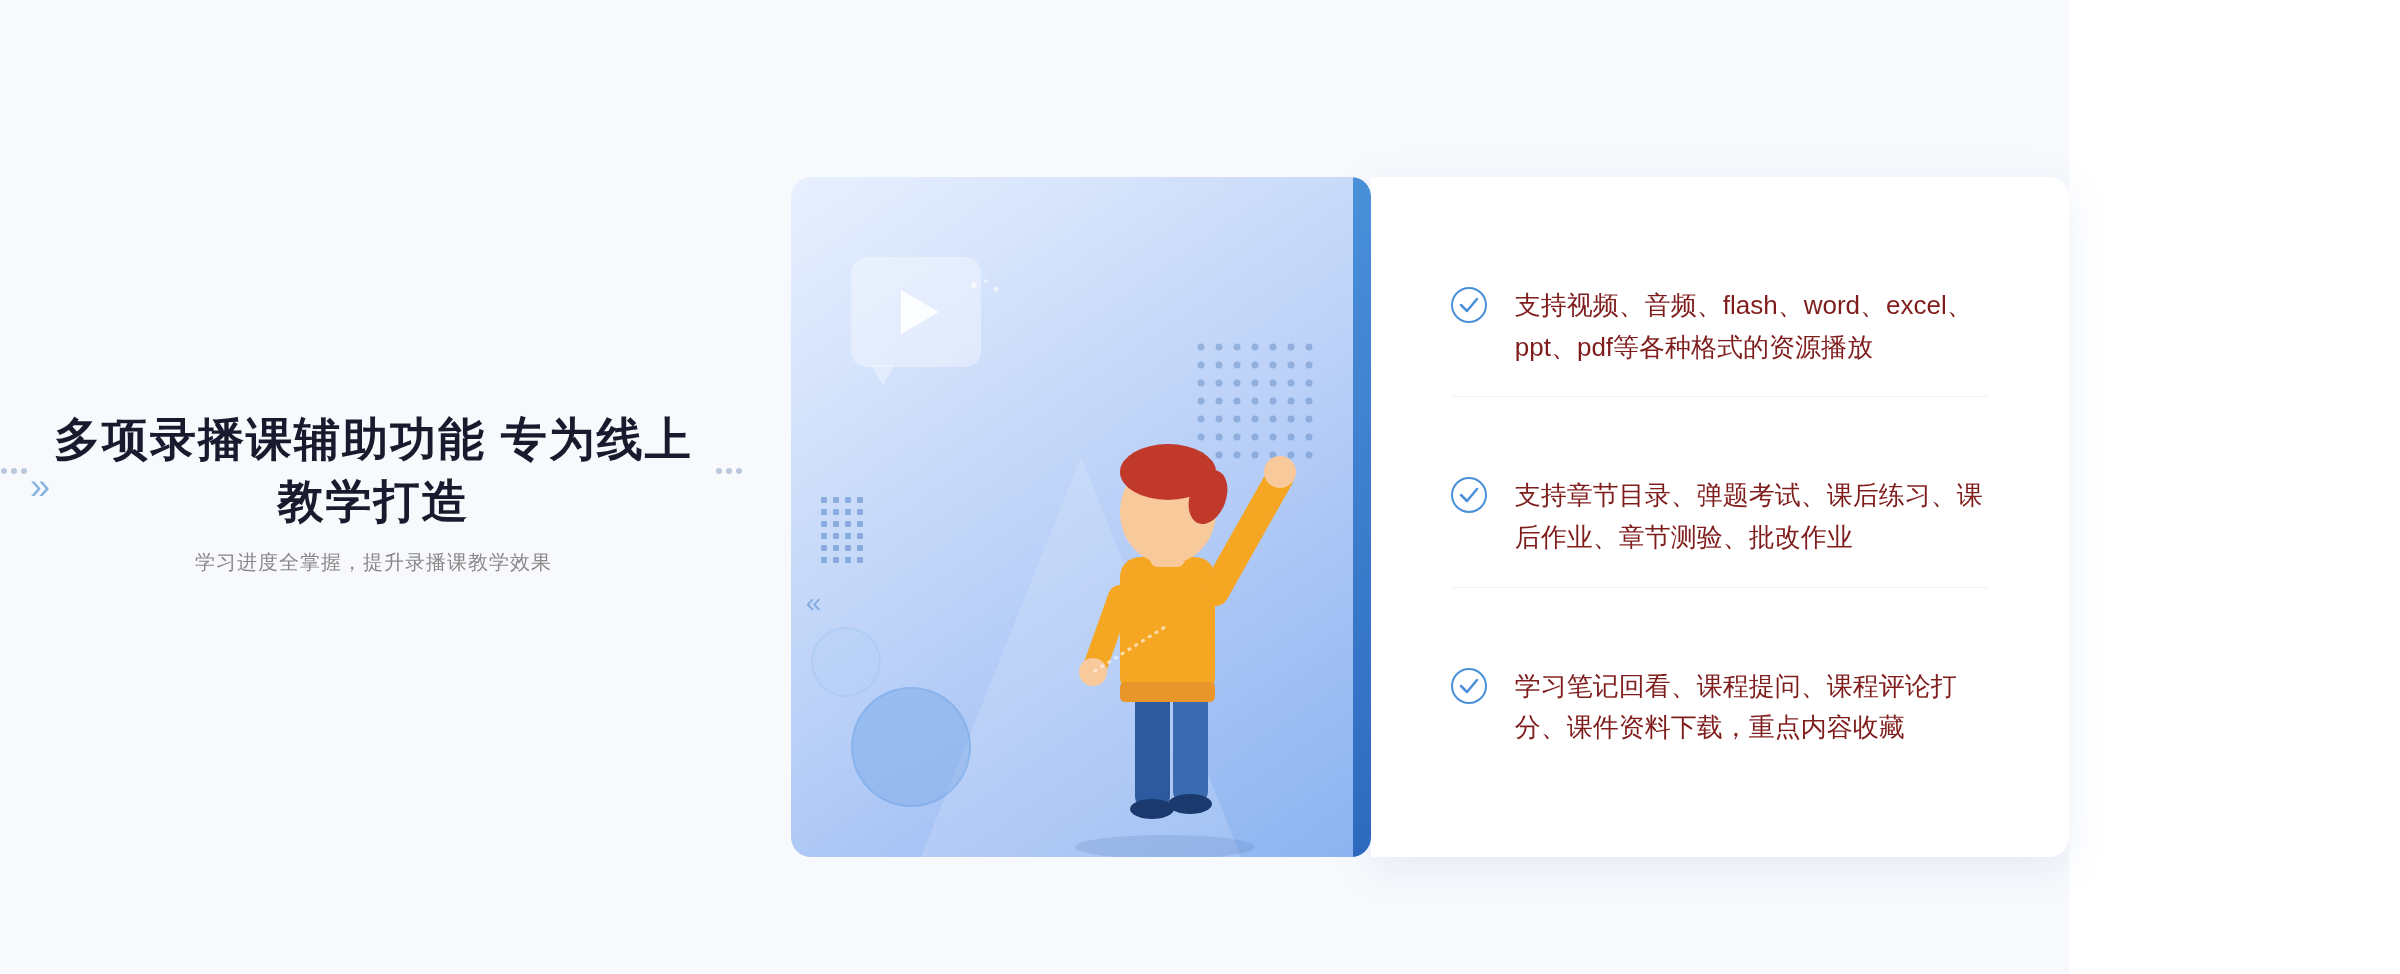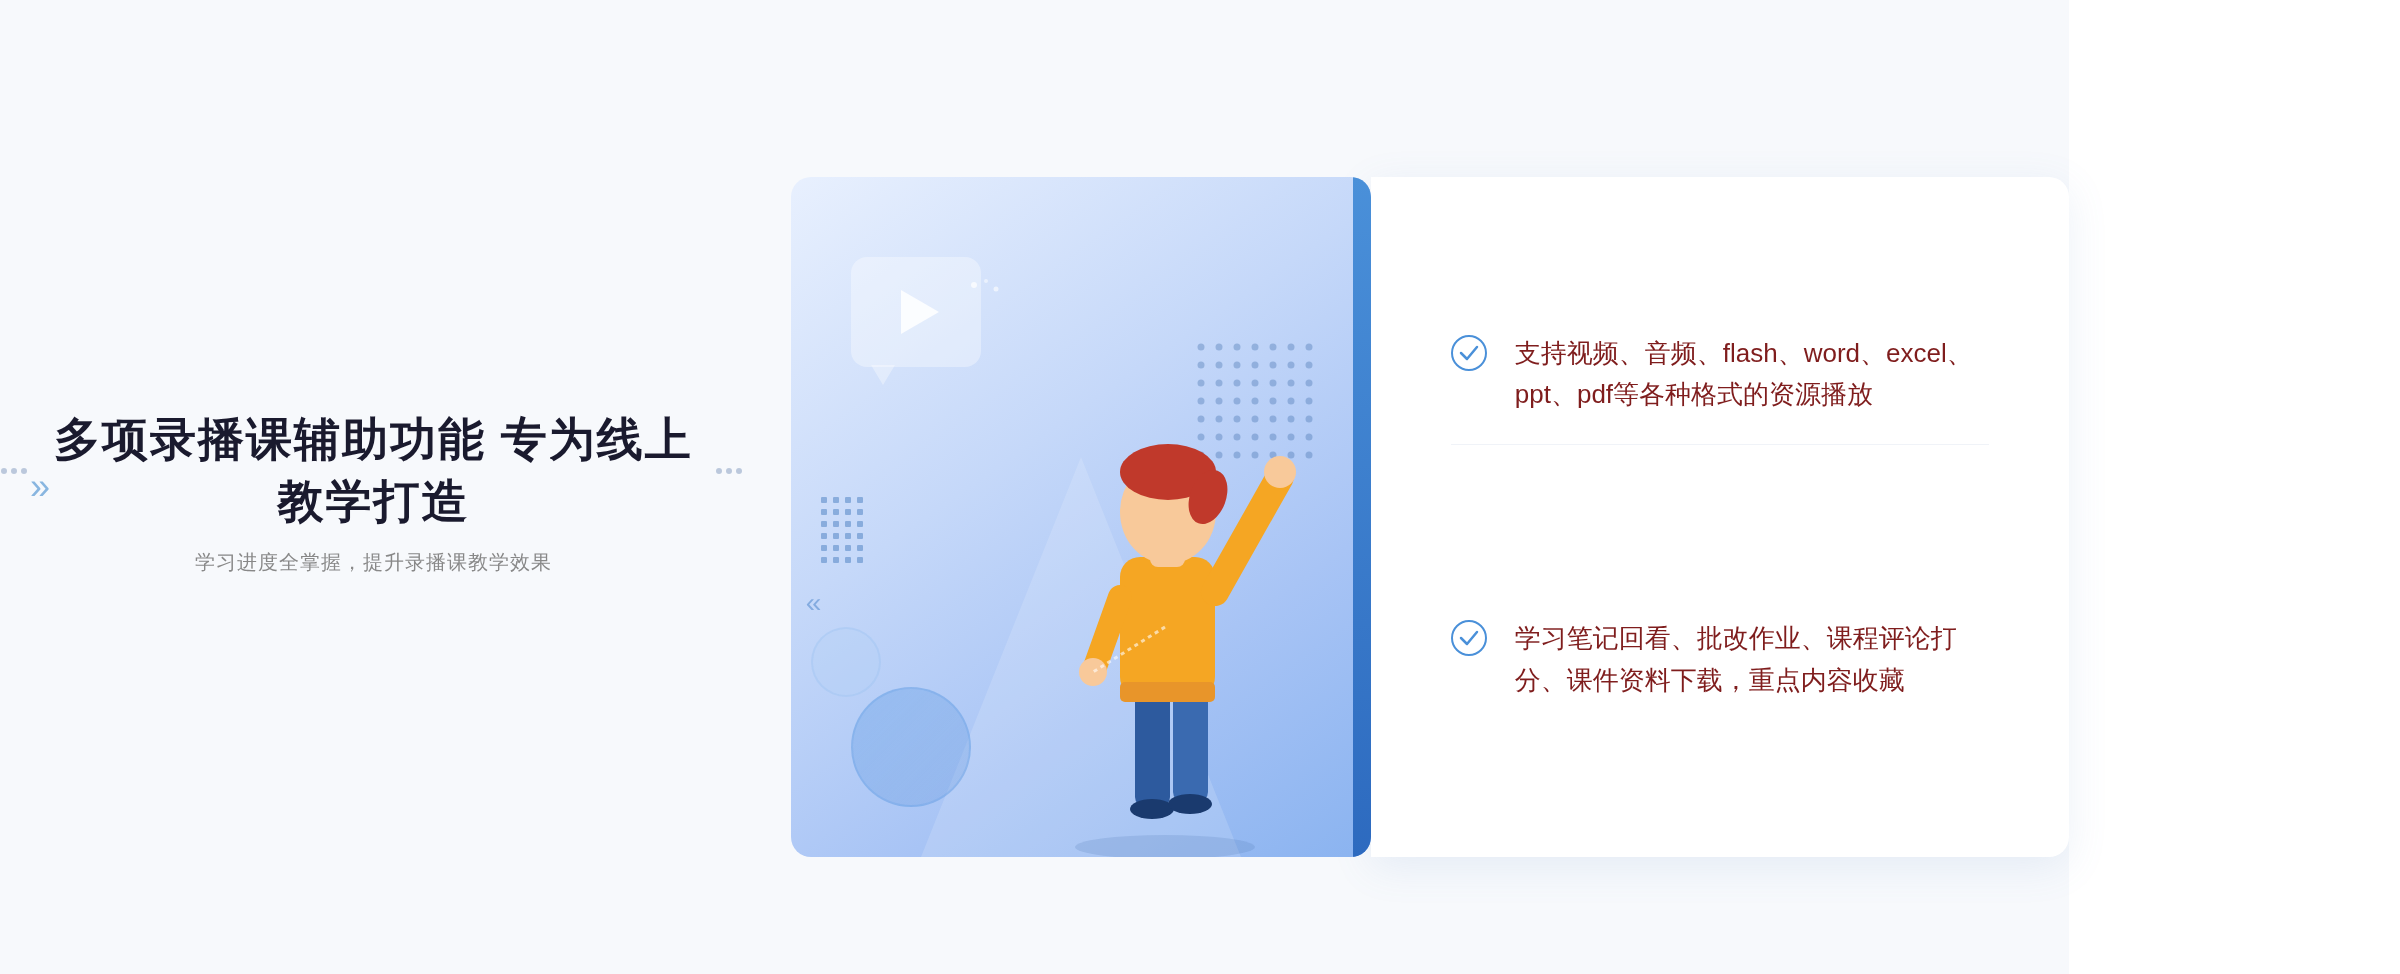--- a/index.html
+++ b/index.html
@@ -447,28 +447,37 @@
       <div class="feature-item">
         <div class="check-icon">
           <svg width="36" height="36" viewBox="0 0 36 36">
             <circle cx="18" cy="18" r="17" fill="none" stroke="#4a90d9" stroke-width="2"></circle>
             <polyline points="10,18 16,24 26,12" fill="none" stroke="#4a90d9" stroke-width="2.5" stroke-linecap="round" stroke-linejoin="round"></polyline>
           </svg>
         </div>
         <span class="feature-text">支持视频、音频、flash、word、excel、ppt、pdf等各种格式的资源播放</span>
       </div>
 
-
       <div class="feature-item">
         <div class="check-icon">
           <svg width="36" height="36" viewBox="0 0 36 36">
             <circle cx="18" cy="18" r="17" fill="none" stroke="#4a90d9" stroke-width="2"></circle>
             <polyline points="10,18 16,24 26,12" fill="none" stroke="#4a90d9" stroke-width="2.5" stroke-linecap="round" stroke-linejoin="round"></polyline>
           </svg>
         </div>
-        <span class="feature-text">学习笔记回看、批改作业、课程评论打分、课件资料下载，重点内容收藏</span>
+        <span class="feature-text">支持章节目录、弹题考试、课后练习、课后作业、章节测验、批改作业</span>
+      </div>
+
+      <div class="feature-item">
+        <div class="check-icon">
+          <svg width="36" height="36" viewBox="0 0 36 36">
+            <circle cx="18" cy="18" r="17" fill="none" stroke="#4a90d9" stroke-width="2"></circle>
+            <polyline points="10,18 16,24 26,12" fill="none" stroke="#4a90d9" stroke-width="2.5" stroke-linecap="round" stroke-linejoin="round"></polyline>
+          </svg>
+        </div>
+        <span class="feature-text">学习笔记回看、课程提问、课程评论打分、课件资料下载，重点内容收藏</span>
       </div>
 
 
     </div>
   </div>
 
 </div>
 
 </body></html>

